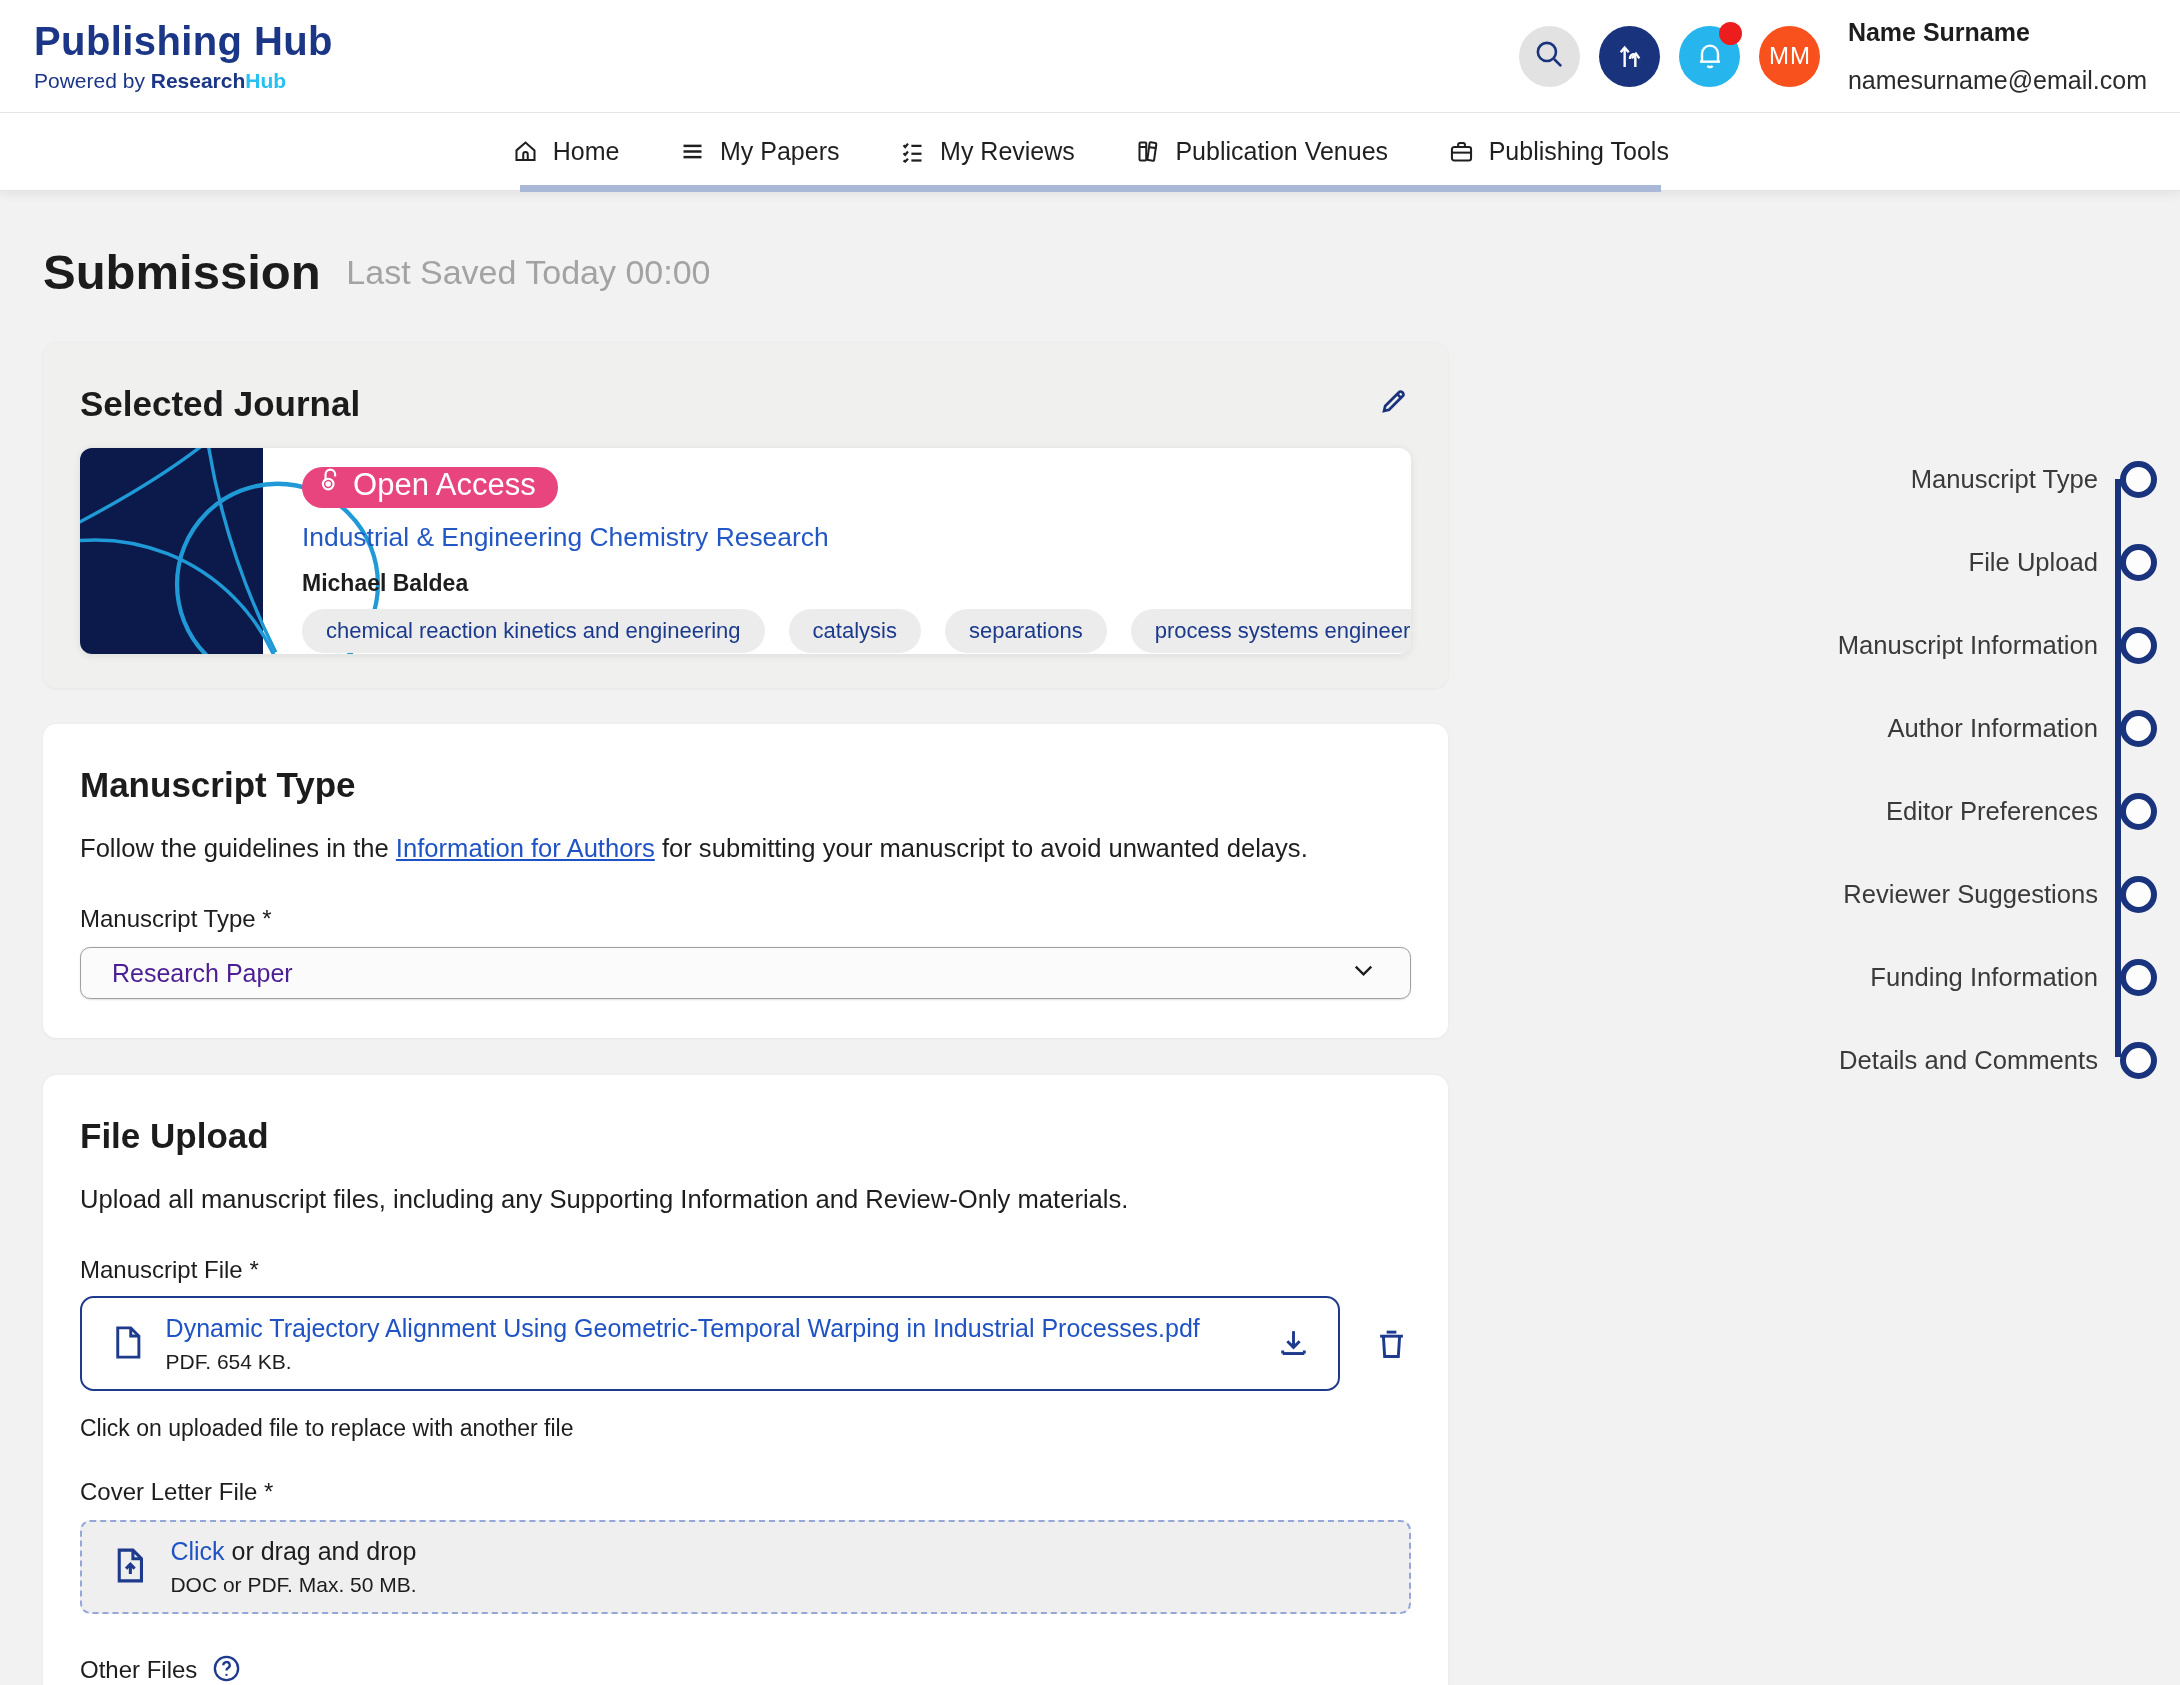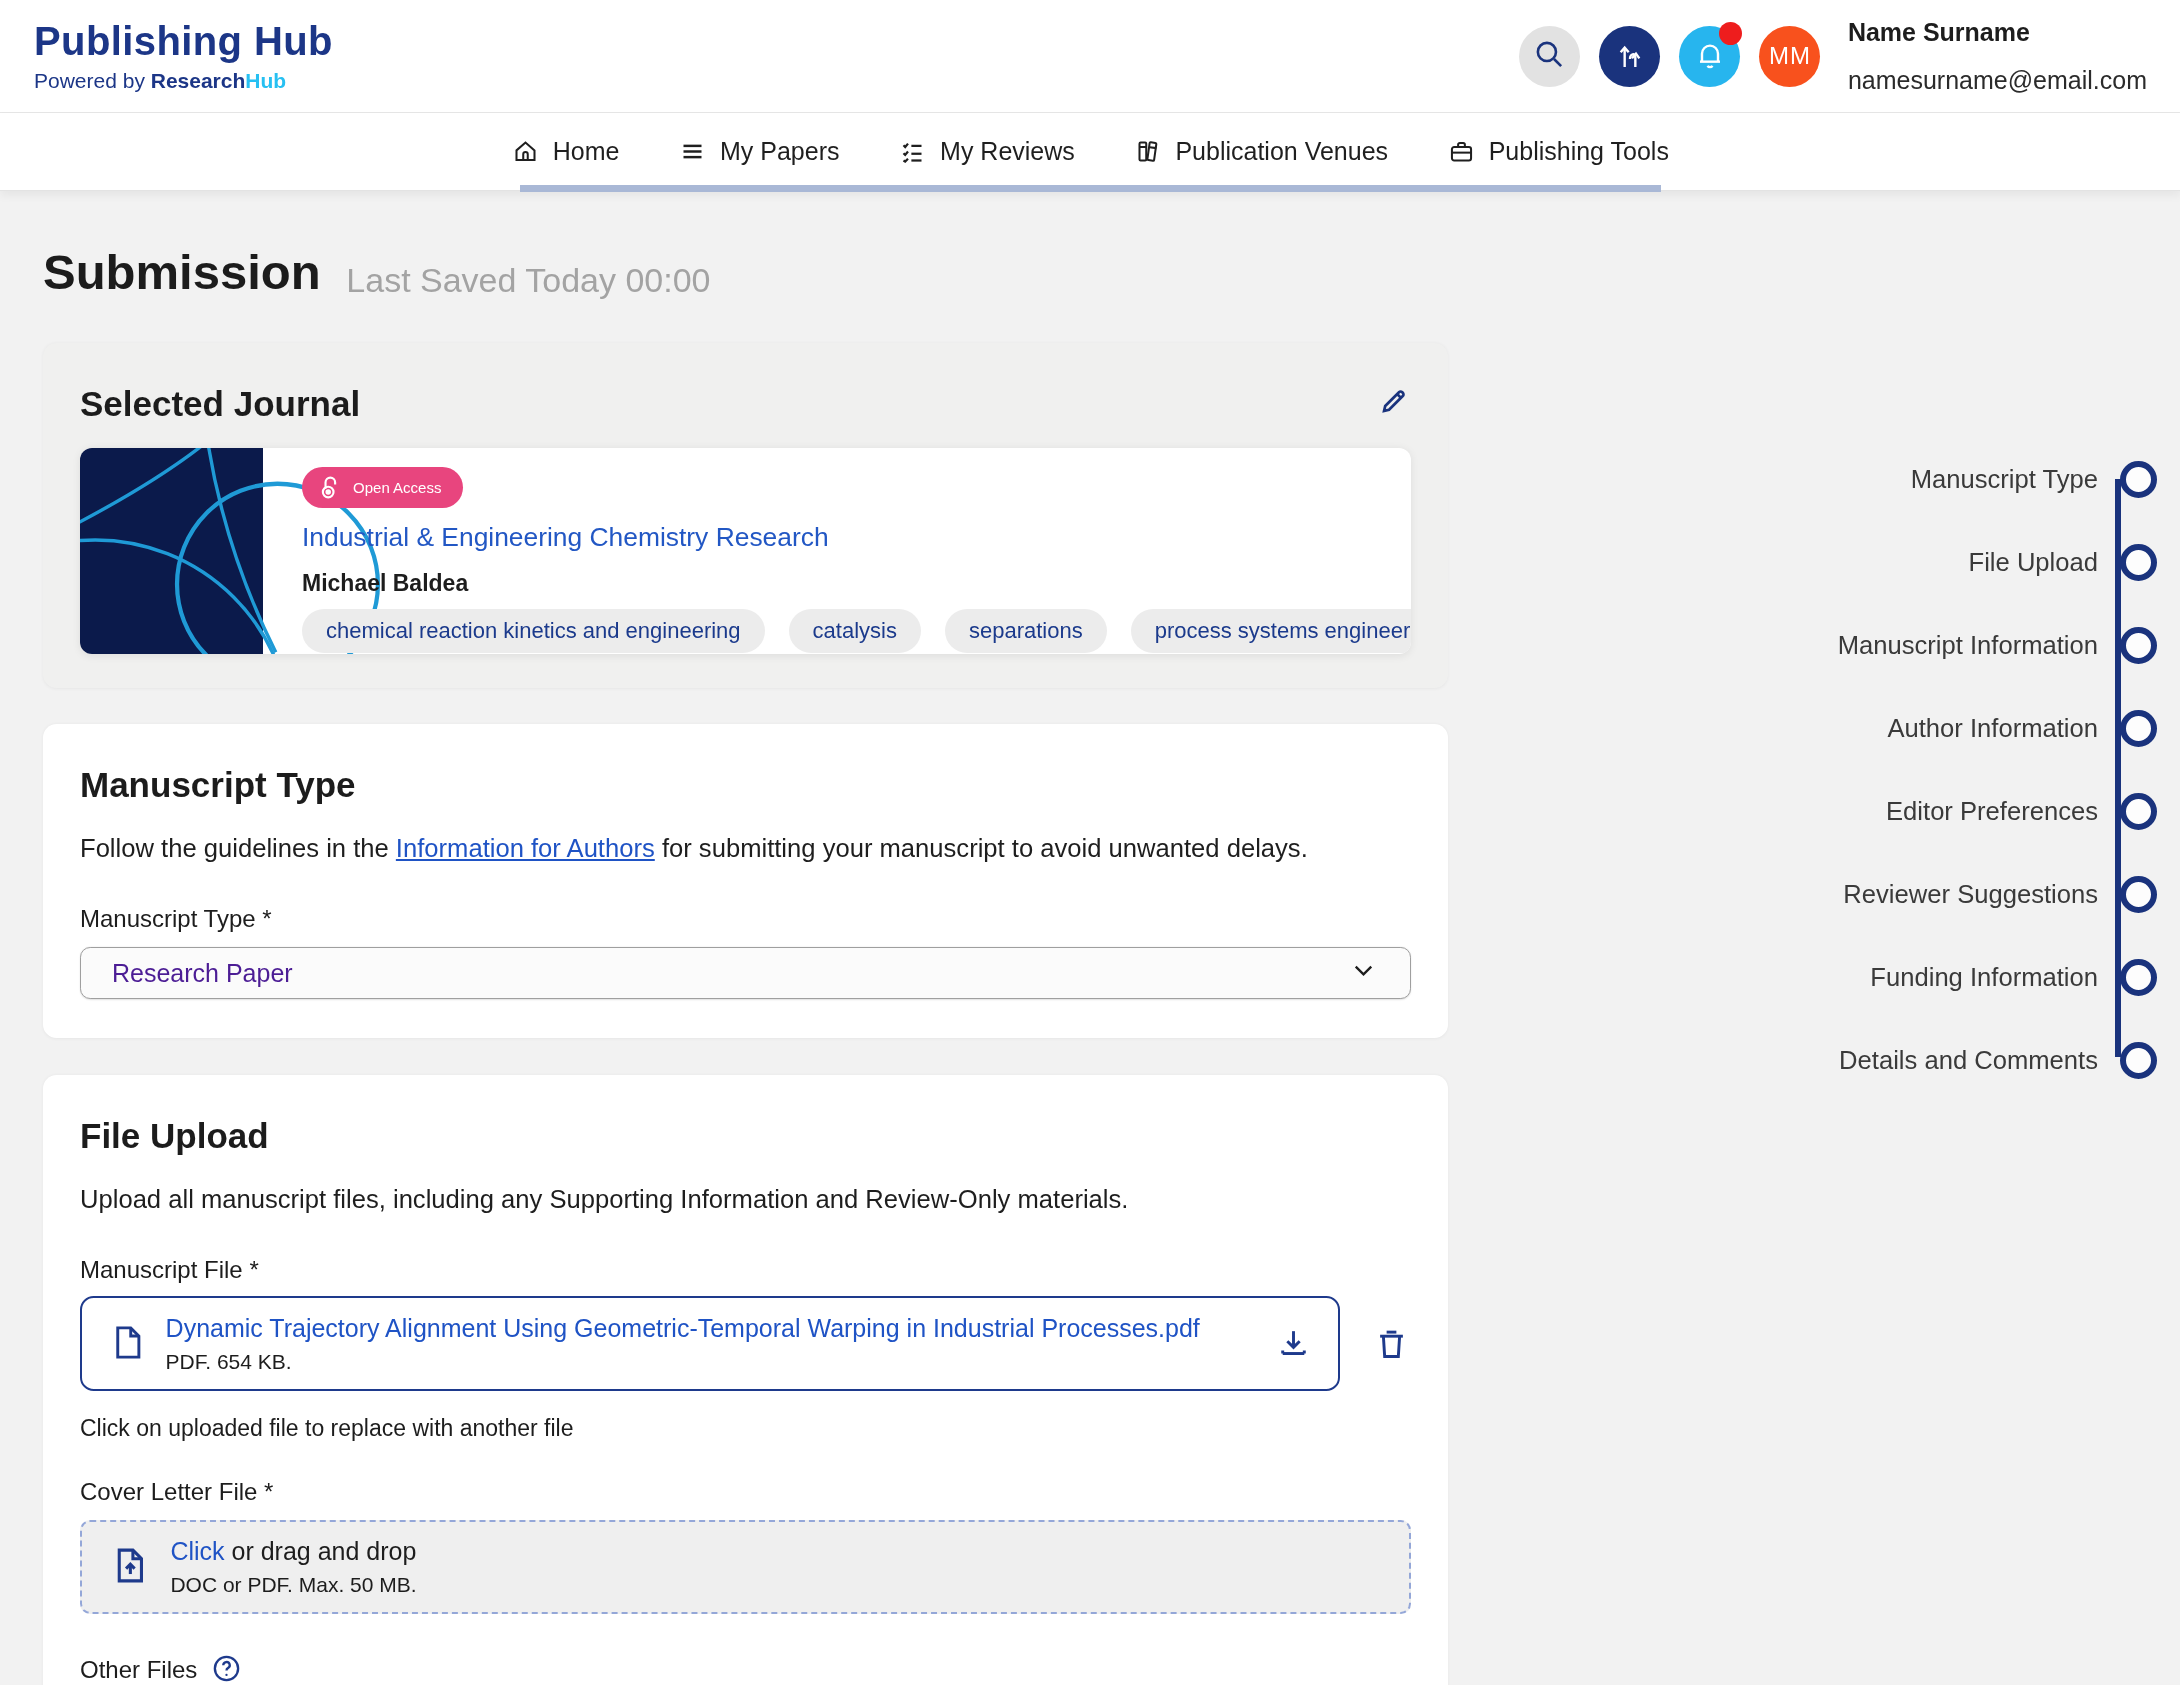--- a/index.html
+++ b/index.html
@@ -35,39 +35,39 @@
          justify-content:center; gap:60px; position:relative;
          border-bottom:1.7px solid #e3e3e3; box-shadow:0 5.1px 8.5px rgba(0,0,0,.05); }
   .nav-item { display:flex; align-items:center; gap:13.6px; font-size:25px; color:#1f1f1f;
               cursor:pointer; }
   .nav-item svg { display:block; }
   .nav-underline { position:absolute; bottom:-1.7px; left:520px; width:1141px; height:6.8px;
                    background:#a9b8d6; }
 
   
   .page { position:relative; width:100%; padding:53px 0 0 43px; }
-  .title-row { display:flex; align-items:flex-end; gap:25.6px; margin-bottom:43px; }
+  .title-row { display:flex; align-items:center; gap:25.6px; margin-bottom:43px; }
   .page-title { font-size:49px; font-weight:bold; color:#1c1c1c; }
   .last-saved { font-size:34px; color:#a3a3a3; }
 
   .content-col { width:1405px; display:flex; flex-direction:column; }
 
   .card { border-radius:13.6px; padding:41px 37px 34px 37px; }
   .card-gray { background:#f0f0ef; box-shadow:0 0.9px 3.4px rgba(0,0,0,.05); }
   .card-white { background:#fff; box-shadow:0 0.9px 3.4px rgba(0,0,0,.05); }
   .card-title { font-size:35px; font-weight:bold; color:#1c1c1c; }
   .card-title-row { display:flex; align-items:flex-start; justify-content:space-between; }
 
   
   .journal-card { margin-top:24px; background:#fff; border-radius:12px; overflow:hidden;
                   display:flex; height:206px; box-shadow:0 1.7px 8.5px rgba(0,0,0,.08); }
   .journal-thumb { width:183px; height:206px; flex-shrink:0; }
   .journal-info { padding:19px 0 0 39px; flex:1; min-width:0; overflow:hidden; }
-  .oa-badge { display:inline-flex; align-items:center; gap:10.2px; background:#e8457e;
-              color:#fff; font-size:15px; height:41px; padding:0 22px 0 15.3px;
+  .oa-badge { display:inline-flex; gap:10.2px; background:#e8457e;
+              color:#fff; font-size:31px; height:41px; padding:0 22px 0 15.3px;
               border-radius:20.4px; }
   .journal-name { display:block; font-size:26.4px; color:#2257c4; margin-top:13.6px;
                   text-decoration:none; cursor:pointer; }
   .journal-editor { font-size:23px; font-weight:bold; color:#1d1d1d; margin-top:17px; }
   .tag-row { display:flex; gap:24px; margin-top:12px; overflow:hidden; white-space:nowrap; }
   .tag { flex-shrink:0; background:#ececec; color:#1b3a8c; font-size:22px; height:44px;
          display:flex; align-items:center; padding:0 24px; border-radius:22px; }
 
   
   .section-desc { font-size:25.6px; color:#1e1e1e; margin-top:25.6px; line-height:1.4; }

